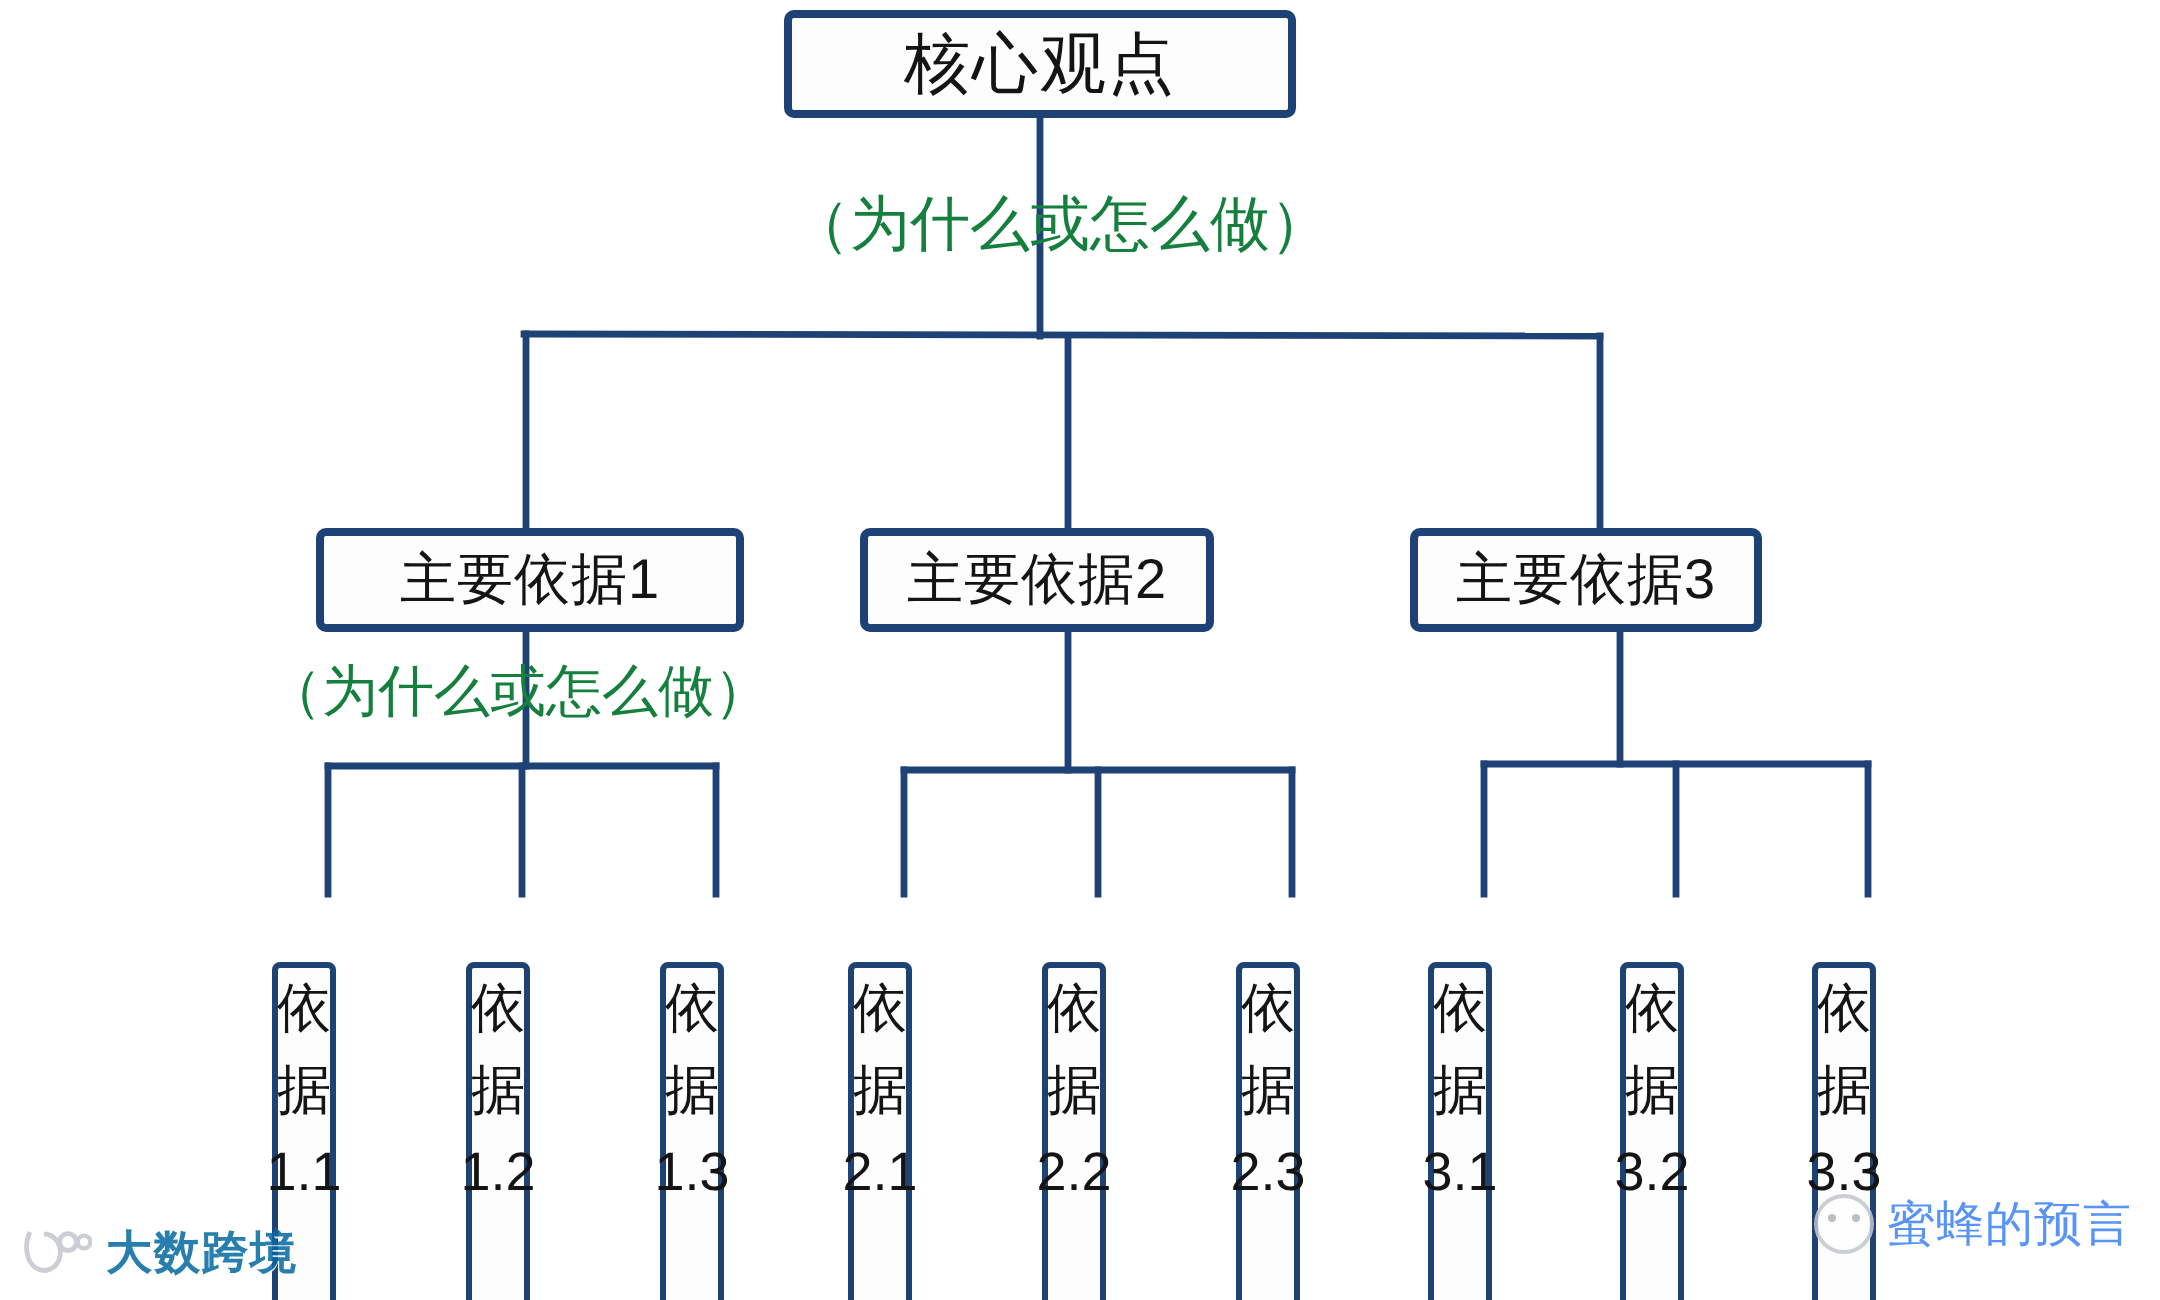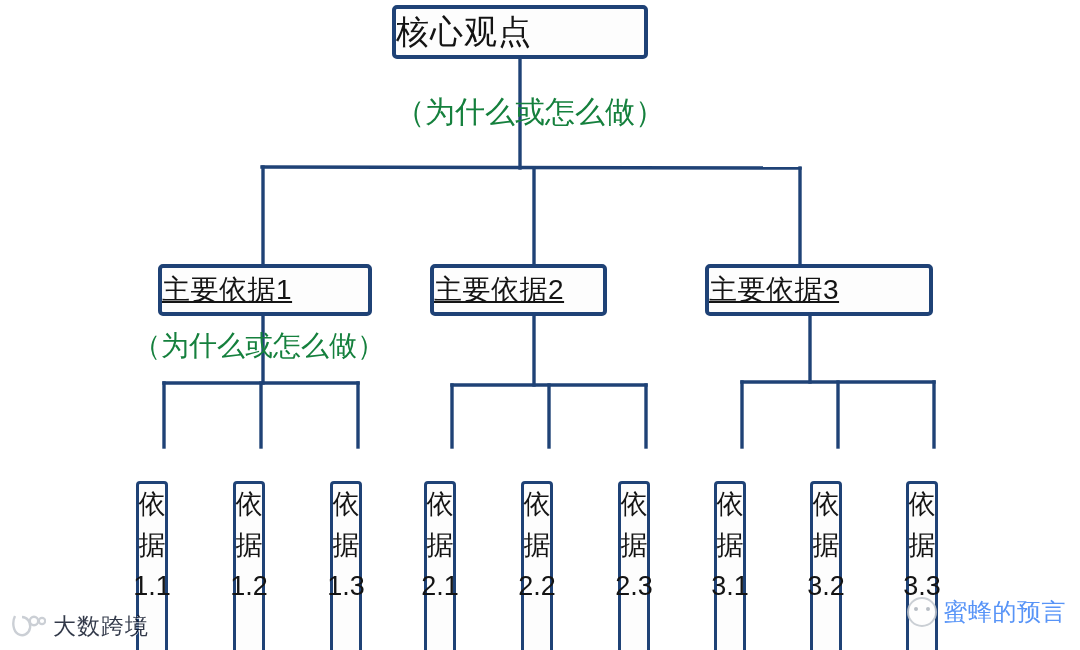--- a/index.html
+++ b/index.html
@@ -26,21 +26,21 @@
 
   
   .node {
     position: absolute;
     box-sizing: border-box;
     background: #fdfdfd;
     border: 3px solid #1f4276;
     border-radius: 4px;
     display: flex;
     align-items: center;
-    justify-content: flex-start;
+    justify-content: center;
   }
 
   .node-root {
     left: 392px;
     top: 5px;
     width: 256px;
     height: 54px;
     border-width: 4px;
     border-radius: 5px;
   }
@@ -52,25 +52,24 @@
   .node-major {
     top: 264px;
     width: 214px;
     height: 52px;
     border-width: 4px;
     border-radius: 5px;
   }
   .node-major .node-text {
     font-size: 28px;
     letter-spacing: 0.5px;
-    text-decoration: underline;
   }
   .major-1 { left: 158px; }
   .major-2 { left: 430px; width: 177px; }
-  .major-3 { left: 705px; width: 228px; }
+  .major-3 { left: 705px; width: 176px; }
 
   .node-leaf {
     top: 447px;
     width: 32px;
     height: 203px;
     border-width: 3px;
     border-radius: 4px;
     align-items: flex-start;
     justify-content: center;
     margin-top: 34px;
@@ -137,22 +136,22 @@
   .wm-left {
     left: 12px;
     bottom: 8px;
   }
   .wm-right {
     right: 14px;
     bottom: 22px;
   }
   .wm-text {
     font-size: 23px;
-    font-weight: normal;
-    color: #0f172a;
+    font-weight: bold;
+    color: #0369a1;
     text-shadow: 0 1px 0 #ffffff;
     letter-spacing: 1px;
   }
   .wm-right .wm-text {
     font-weight: normal;
     color: #3b82f6;
     font-size: 24px;
     letter-spacing: 0.5px;
   }
   .wm-mark {

